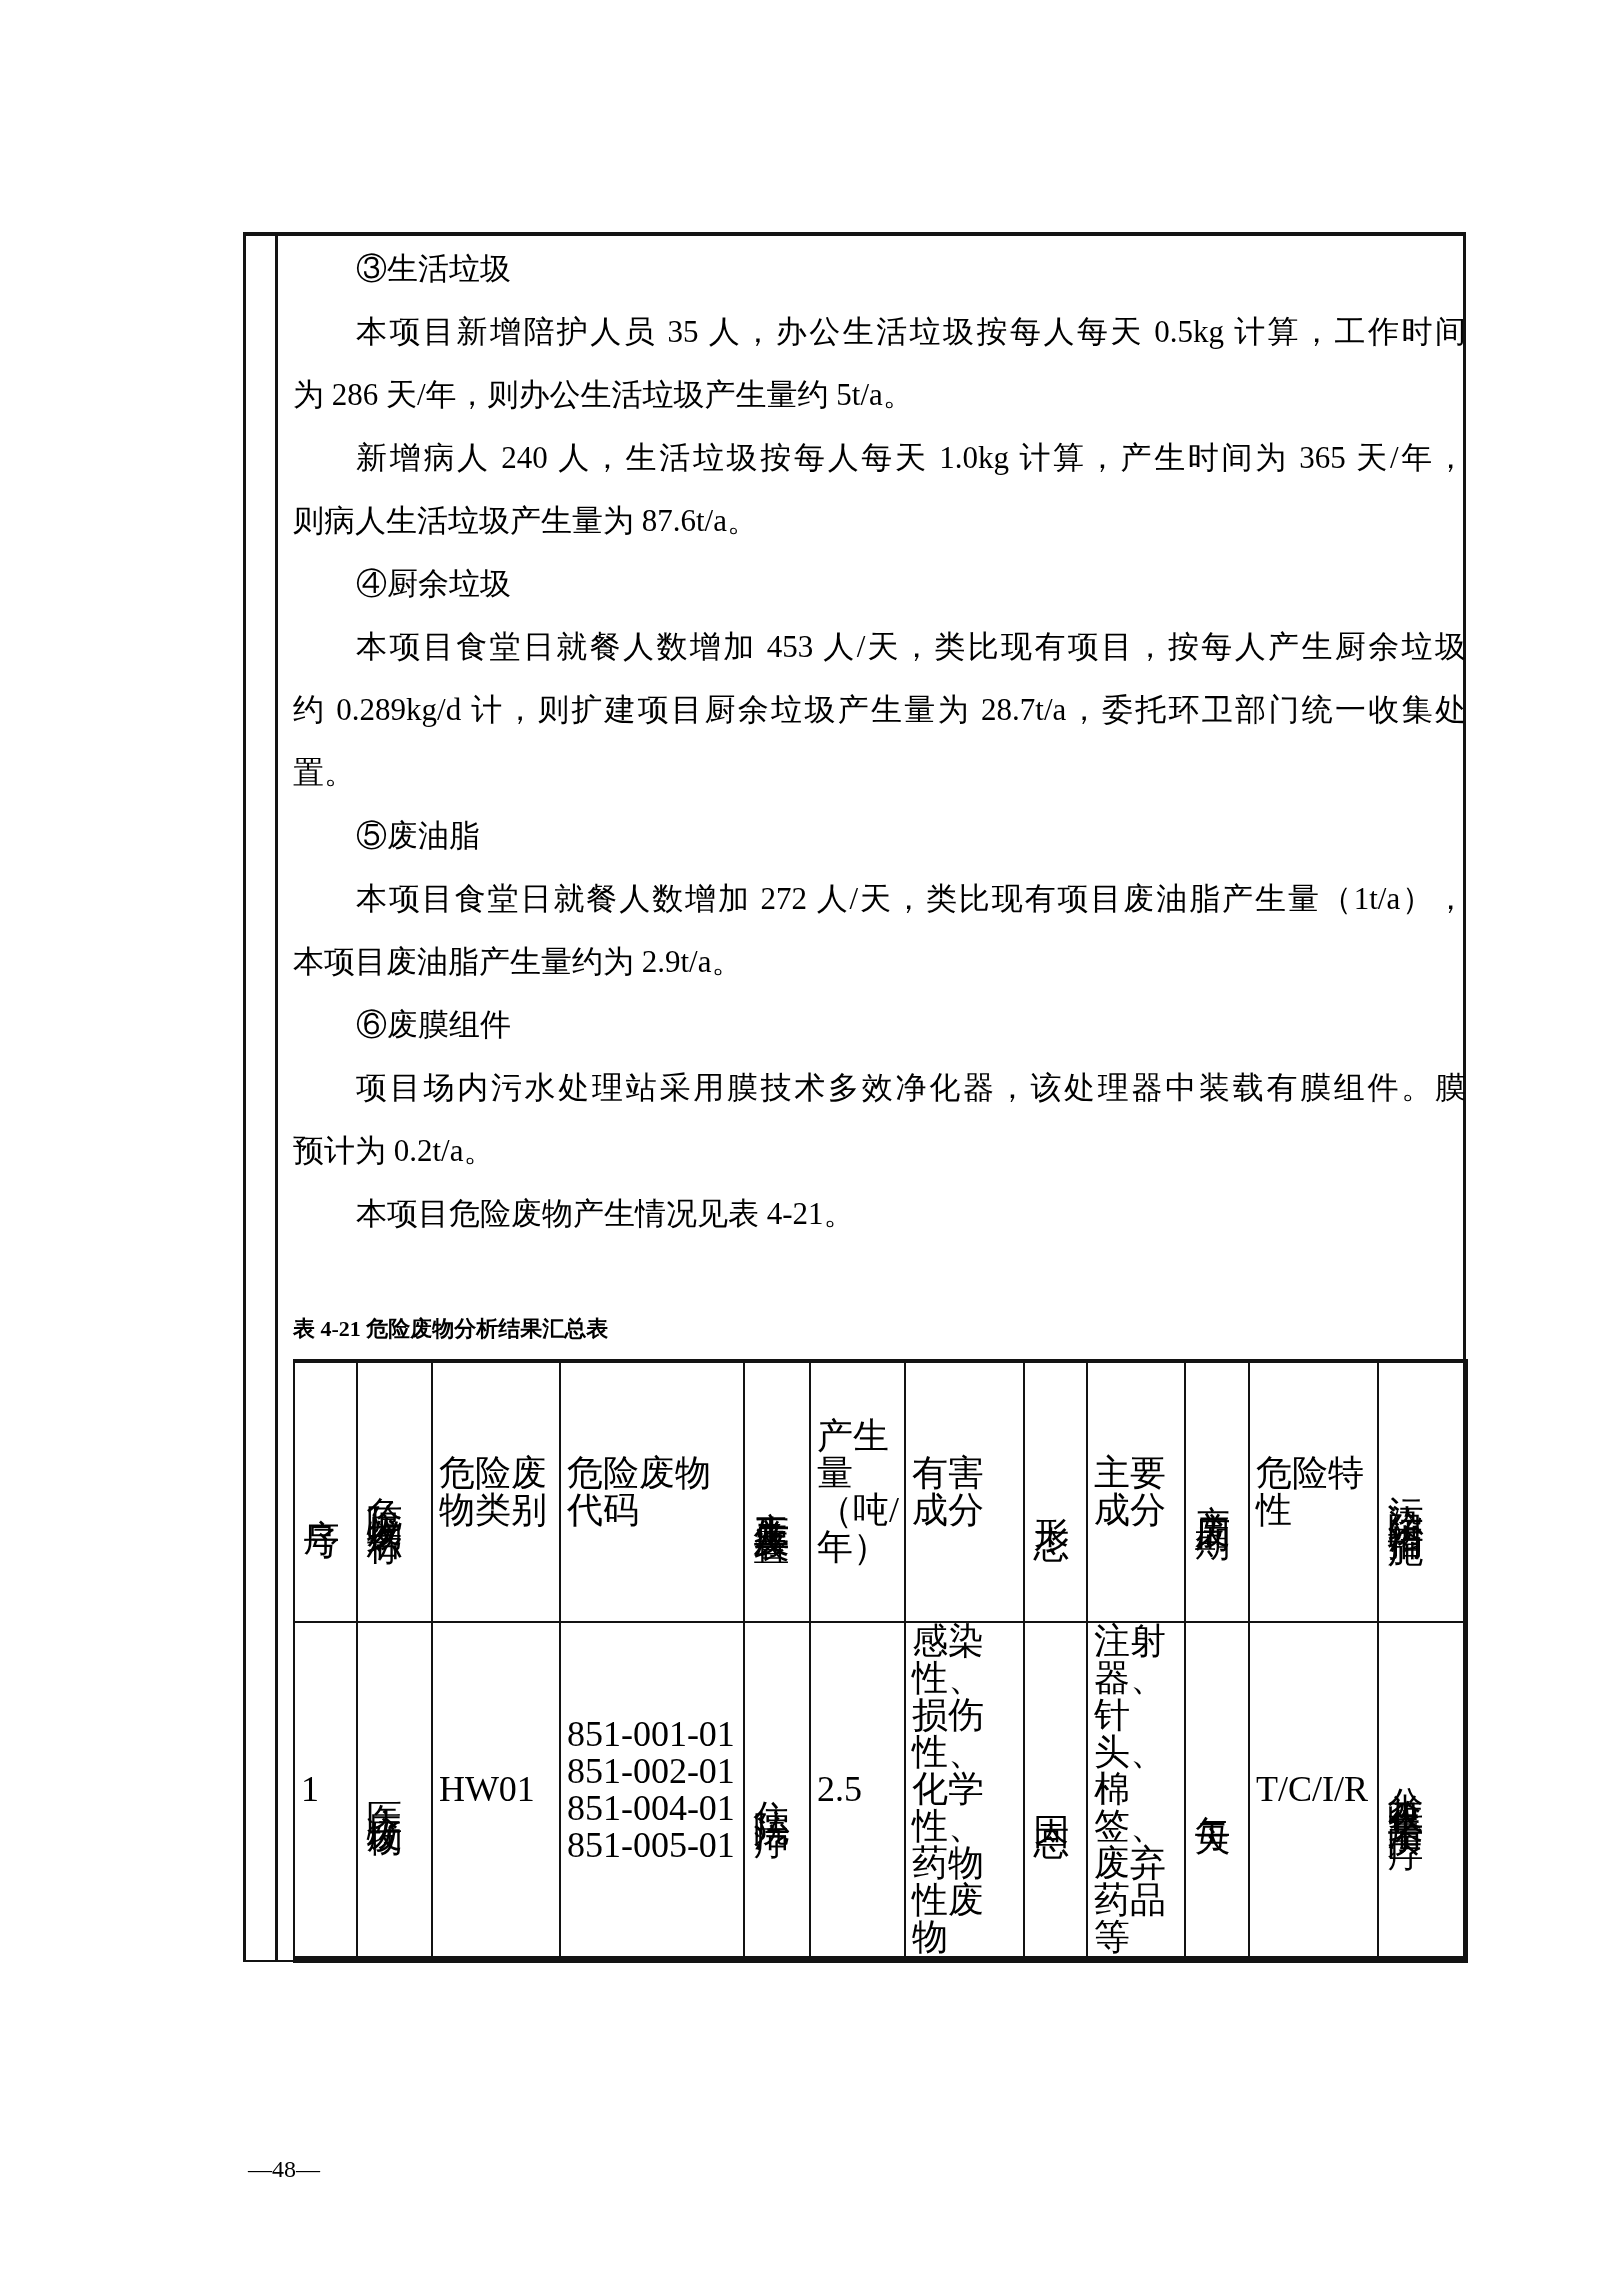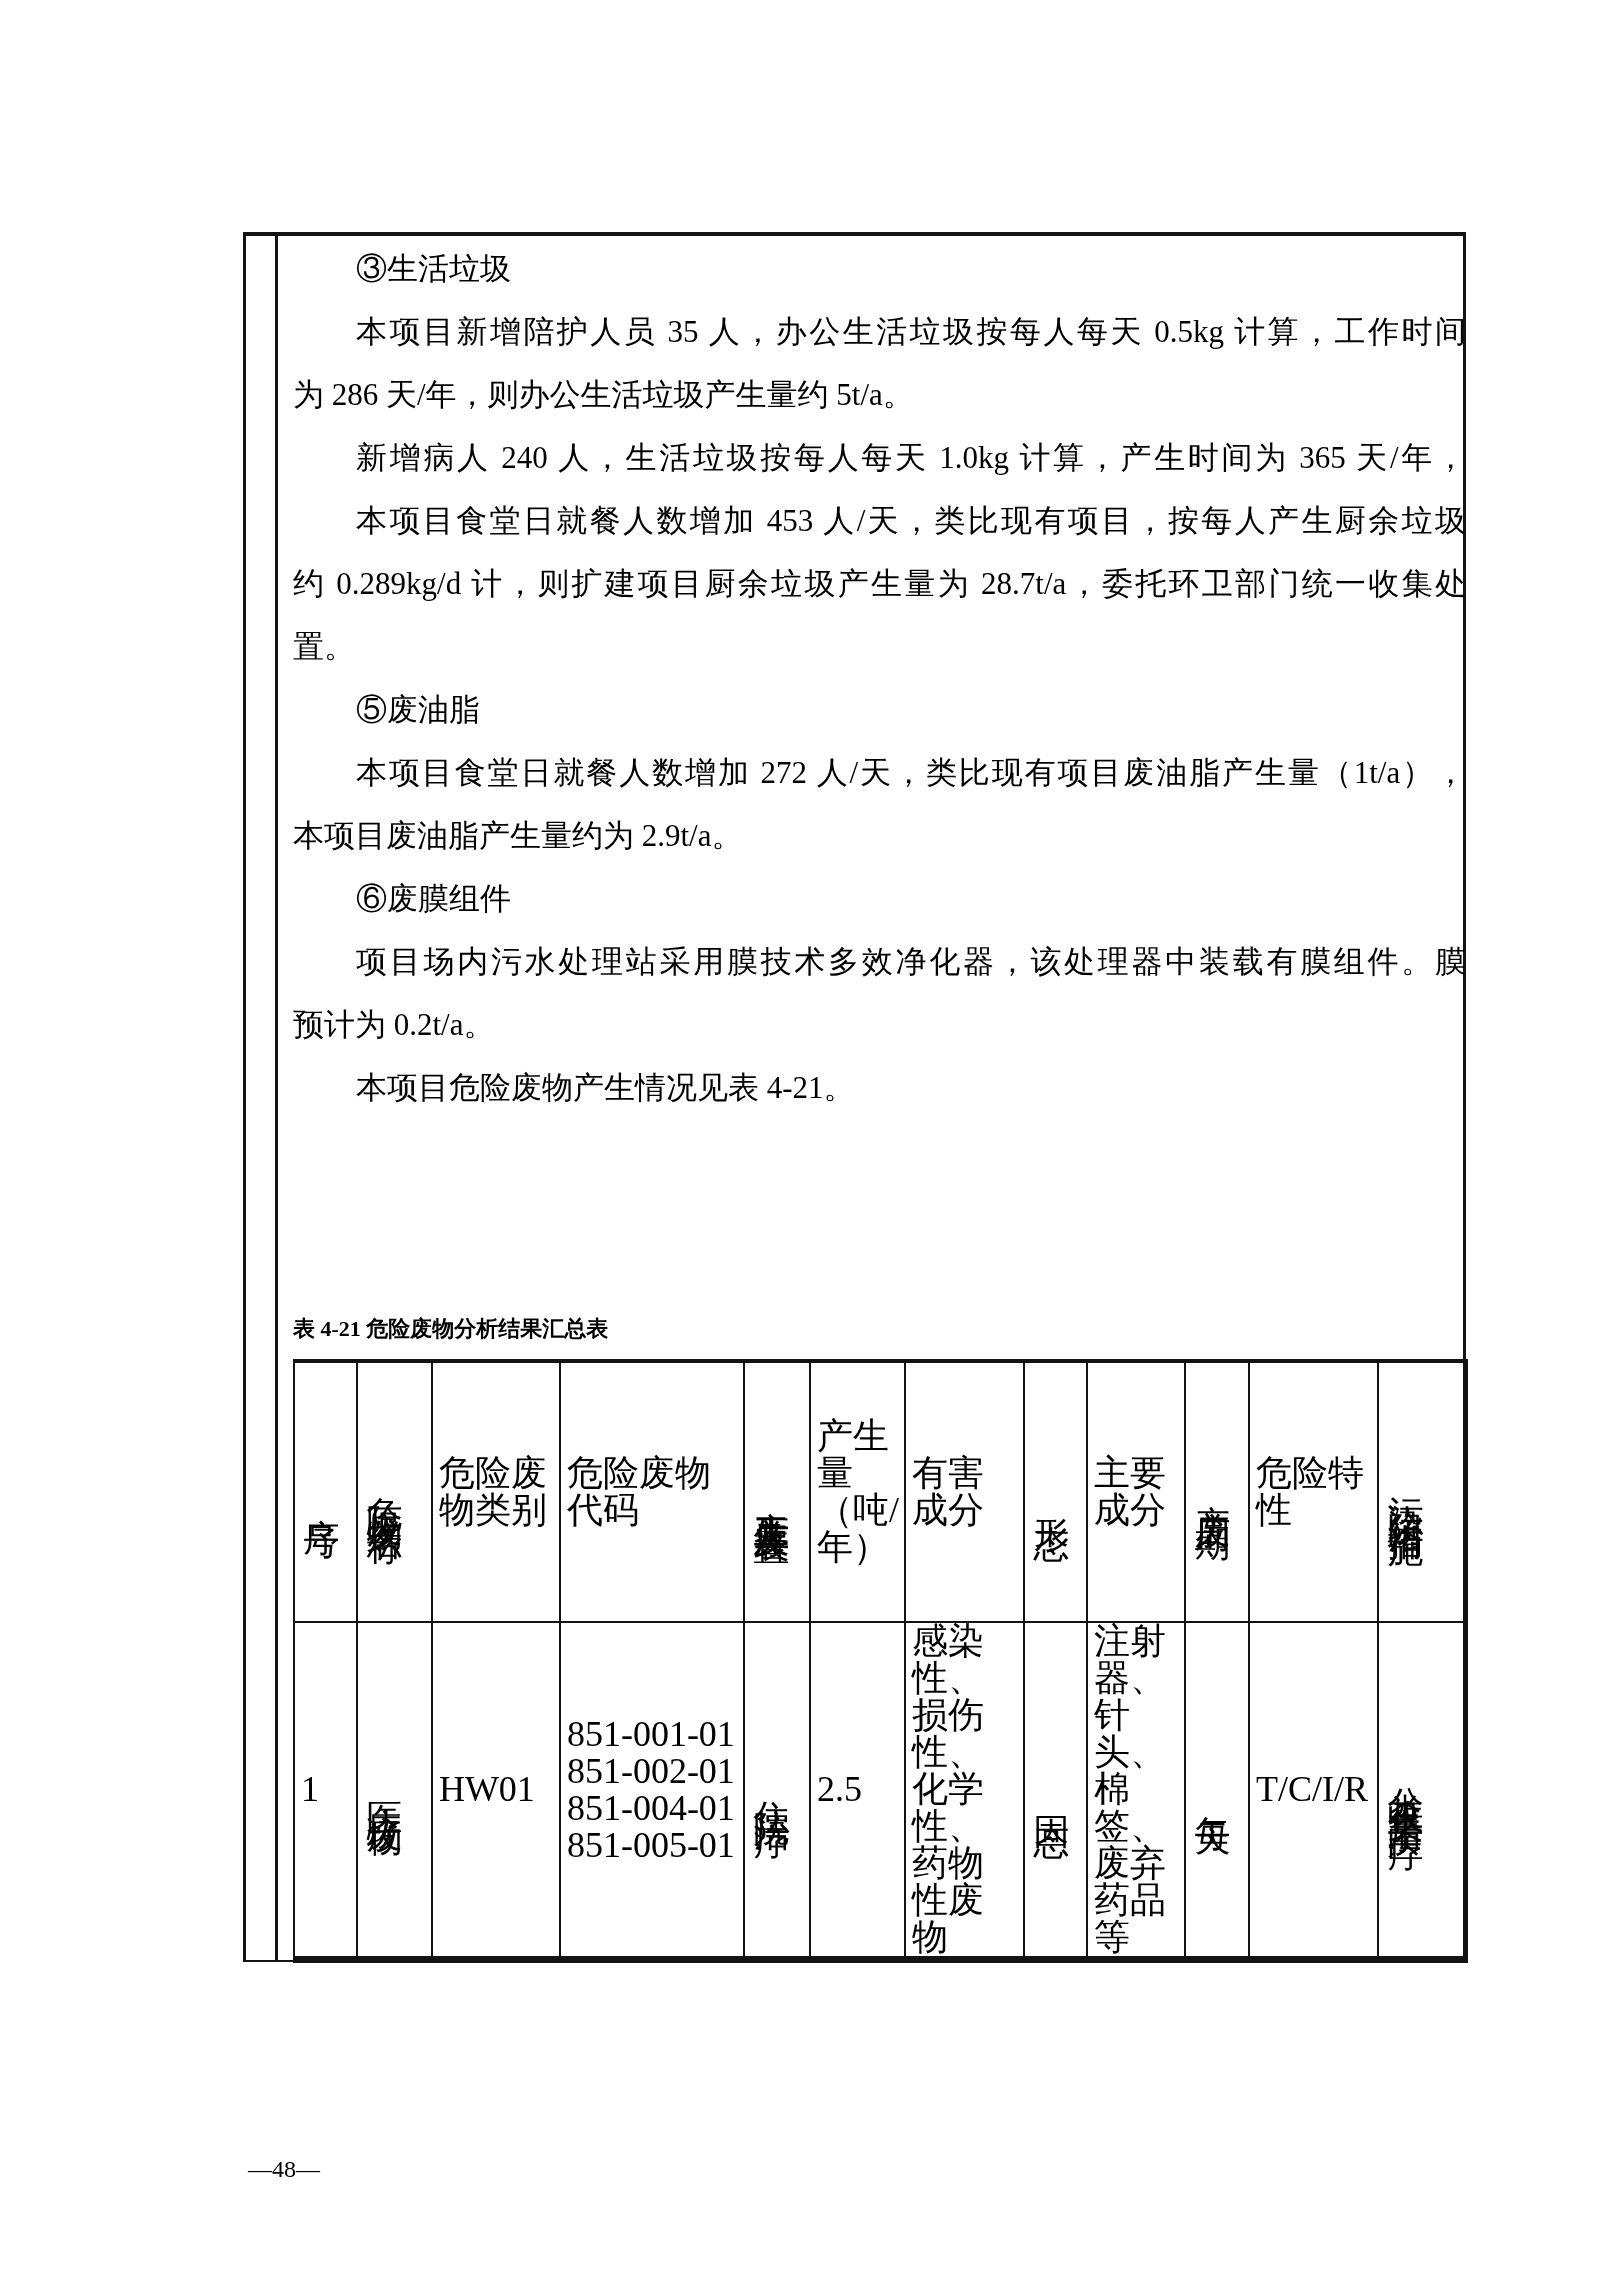--- a/index.html
+++ b/index.html
@@ -90,20 +90,22 @@
 <div class="page">
 
   <div class="frame"></div>
   <div class="margin-line"></div>
 
   <div class="text-block">
       <div class="line indent">③生活垃圾</div>
       <div class="line fill indent">本项目新增陪护人员 35 人，办公生活垃圾按每人每天 0.5kg 计算，工作时间</div>
       <div class="line">为 286 天/年，则办公生活垃圾产生量约 5t/a。</div>
       <div class="line fill indent">新增病人 240 人，生活垃圾按每人每天 1.0kg 计算，产生时间为 365 天/年，</div>
+      <div class="line">则病人生活垃圾产生量为 87.6t/a。</div>
+      <div class="line indent">④厨余垃圾</div>
       <div class="line fill indent">本项目食堂日就餐人数增加 453 人/天，类比现有项目，按每人产生厨余垃圾</div>
       <div class="line fill">约 0.289kg/d 计，则扩建项目厨余垃圾产生量为 28.7t/a，委托环卫部门统一收集处</div>
       <div class="line">置。</div>
       <div class="line indent">⑤废油脂</div>
       <div class="line fill indent">本项目食堂日就餐人数增加 272 人/天，类比现有项目废油脂产生量（1t/a），</div>
       <div class="line">本项目废油脂产生量约为 2.9t/a。</div>
       <div class="line indent">⑥废膜组件</div>
       <div class="line fill indent">项目场内污水处理站采用膜技术多效净化器，该处理器中装载有膜组件。膜</div>
       <div class="line">预计为 0.2t/a。</div>
       <div class="line indent">本项目危险废物产生情况见表 4-21。</div>

